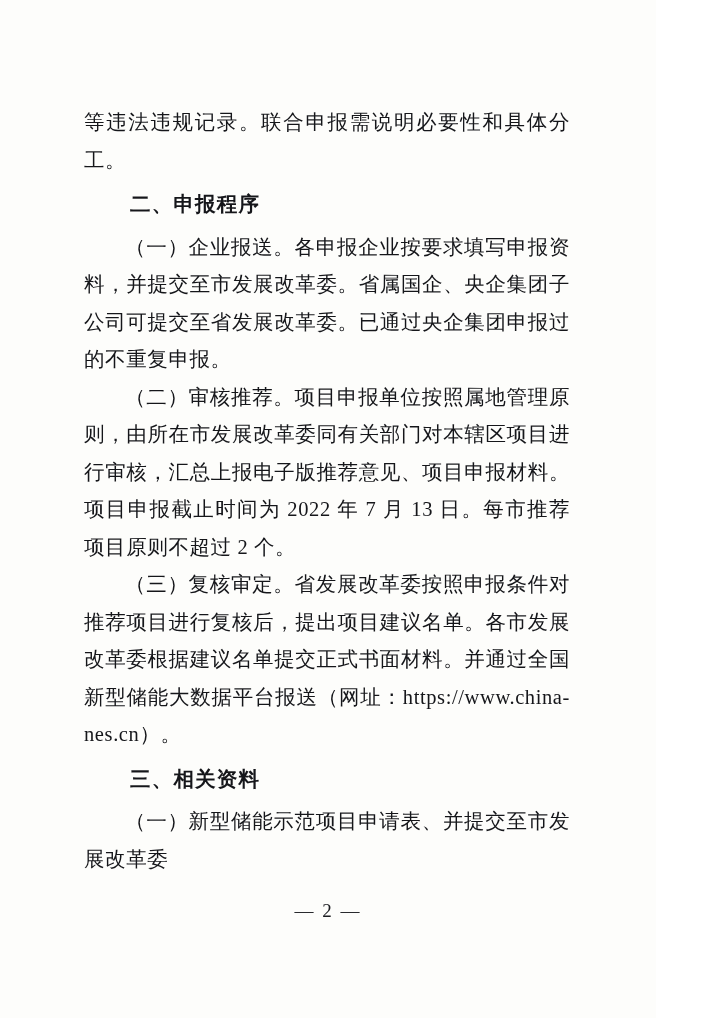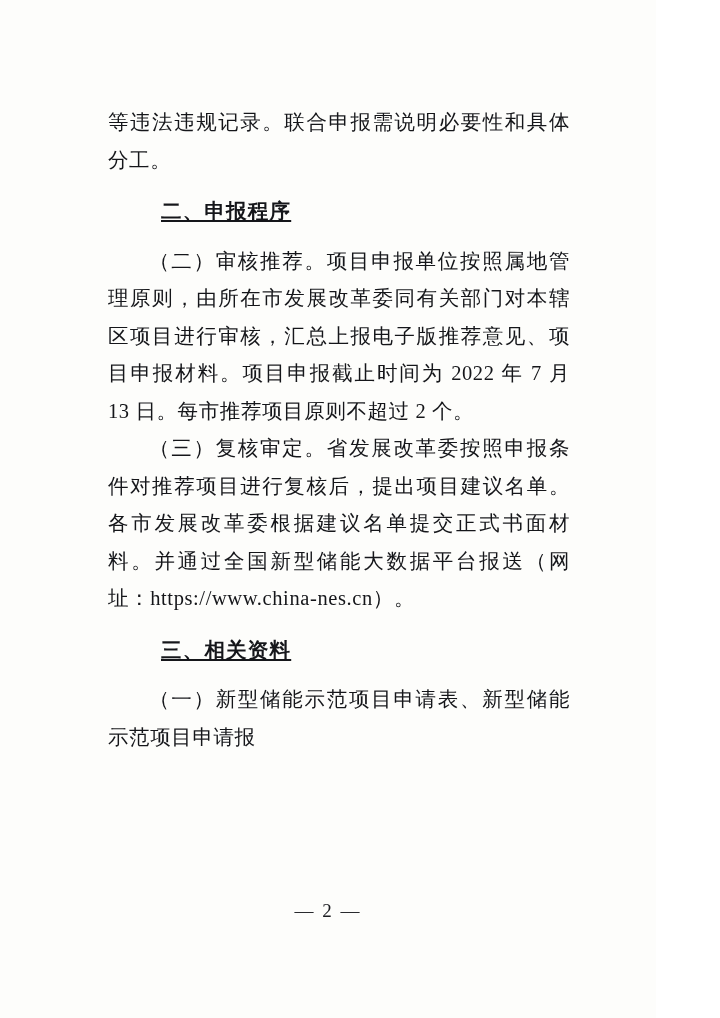--- a/index.html
+++ b/index.html
@@ -13,42 +13,41 @@
     font-family: "Liberation Serif", "DejaVu Serif", serif;
     color: #15161a;
     overflow: hidden;
   }
   .page {
     position: relative;
     width: 656px;
     height: 1018px;
     background: #fdfdfb;
     box-sizing: border-box;
-    padding: 104px 86px 0 108px;
+    padding: 104px 86px 0 84px;
   }
   .body-block {
     font-size: 20.5px;
     line-height: 37.5px;
     letter-spacing: 0.6px;
     text-align: justify;
     text-justify: inter-ideograph;
   }
   .para {
     margin: 0;
     text-indent: 0;
   }
   .indent2 {
     text-indent: 41px;
   }
   .heading {
-    margin: 12px;
+    margin: 5px;
     font-weight: bold;
     text-indent: 41px;
     letter-spacing: 1.2px;
-    text-decoration: underline;
   }
   .footer {
     position: absolute;
     left: 0;
     right: 0;
     bottom: 96px;
     text-align: center;
     font-size: 19px;
     letter-spacing: 2px;
     color: #1b1c20;
@@ -63,28 +62,29 @@
   <div class="body-block">
 
     <p class="para">等违法违规记录。联合申报需说明必要性和具体分工。</p>
 
 
 
     <div class="spacer-sm"></div>
 
     <p class="heading">二、申报程序</p>
 
+    <p class="para indent2">（一）企业报送。各申报企业按要求填写申报资料，并提交至市发展改革委。省属国企、央企集团子公司可提交至省发展改革委。已通过央企集团申报过的不重复申报。</p>
 
     <p class="para indent2">（二）审核推荐。项目申报单位按照属地管理原则，由所在市发展改革委同有关部门对本辖区项目进行审核，汇总上报电子版推荐意见、项目申报材料。项目申报截止时间为 2022 年 7 月 13 日。每市推荐项目原则不超过 2 个。</p>
 
     <p class="para indent2">（三）复核审定。省发展改革委按照申报条件对推荐项目进行复核后，提出项目建议名单。各市发展改革委根据建议名单提交正式书面材料。并通过全国新型储能大数据平台报送（网址：https://www.china-nes.cn）。</p>
 
     <div class="spacer-sm"></div>
 
     <p class="heading">三、相关资料</p>
 
-    <p class="para indent2">（一）新型储能示范项目申请表、新型储能示范项目申请报</p>
+    <p class="para indent2">（一）新型储能示范项目申请表、并提交至市发展改革委</p>
 
   </div>
 
   <div class="footer">— 2 —</div>
 
 </div>
 
 </body></html>

